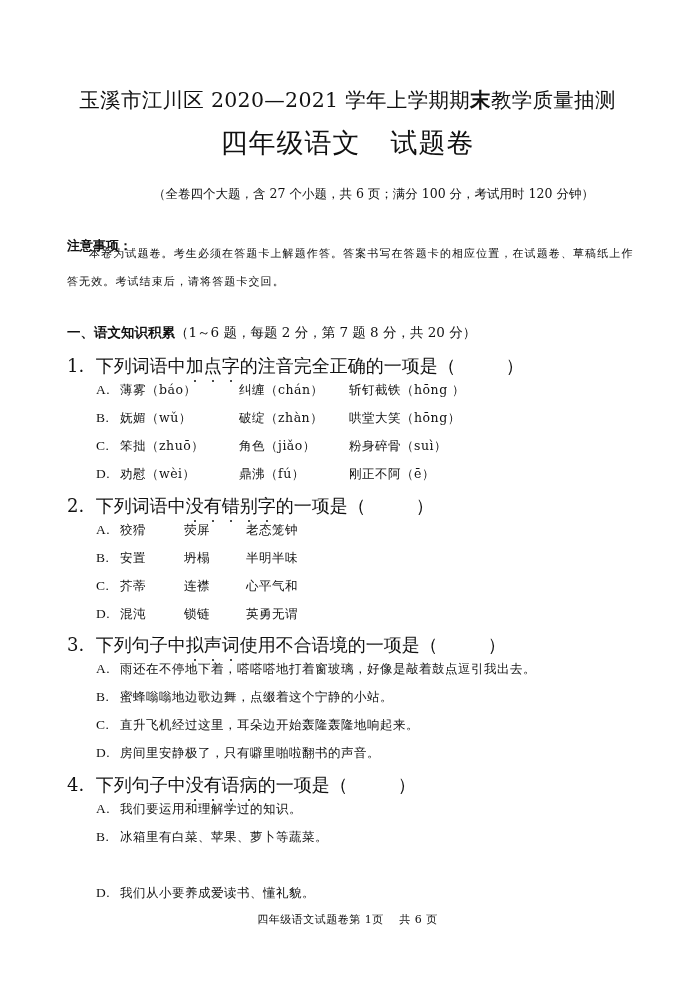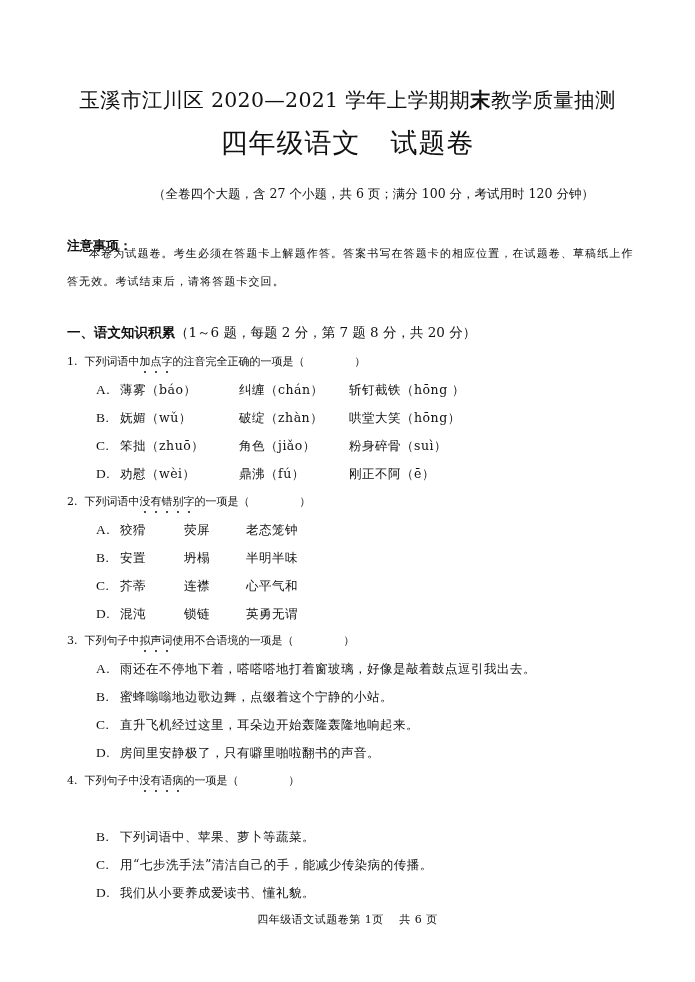--- a/index.html
+++ b/index.html
@@ -12,21 +12,21 @@
     .abs { position: absolute; white-space: nowrap; }
     .title1 { left: 0; width: 695px; top: 86px; text-align: center; font-size: 20.5px; letter-spacing: 0.3px; }
     .title1 .em { font-weight: bold; }
     .title2 { left: 0; width: 695px; top: 125px; text-align: center; font-size: 27px; font-family: Liberation Mono, monospace; font-weight: 500; letter-spacing: 1px; }
     .title2 .gap { display: inline-block; width: 30px; }
     .info { left: 0; width: 695px; top: 186px; text-align: center; font-size: 12.5px; padding-left: 26px; }
     .notice-h { left: 67px; top: 213px; font-size: 13px; font-weight: bold; font-family: Liberation Mono, monospace; margin-top: 24px; }
     .notice-p { left: 67px; top: 240px; width: 570px; font-size: 11px; line-height: 28px; white-space: normal; text-indent: 2em; letter-spacing: 1.1px; }
     .sec { left: 67px; top: 324px; font-size: 13.5px; }
     .sec b { font-family: "DejaVu Sans", sans-serif; font-weight: bold; margin-top: 43px; }
-    .q { left: 67px; font-size: 11px; }
+    .q { left: 67px; font-size: 18px; }
     .opt { left: 96px; font-size: 12.5px; letter-spacing: 0.5px; }
     .opt .lbl { display: inline-block; width: 24px; font-family: "Liberation Serif", serif; font-size: 13.5px; }
     .col { position: absolute; }
     .dot { position: relative; display: inline-block; }
     .dot::after { content: ""; position: absolute; left: 50%; bottom: -4px; width: 2px; height: 2px; background: #111; border-radius: 50%; transform: translateX(-50%); }
     .blank { display: inline-block; width: 50px; }
     .footer { left: 0; width: 695px; top: 912px; text-align: center; font-size: 11px; letter-spacing: 0.5px; }
   </style>
 </head>
 <body>
@@ -68,18 +68,18 @@
   </div>
   <div class="abs opt" style="top:661px"><span class="lbl">A.</span><span>雨还在不停地下着，嗒嗒嗒地打着窗玻璃，好像是敲着鼓点逗引我出去。</span></div>
   <div class="abs opt" style="top:689px"><span class="lbl">B.</span><span>蜜蜂嗡嗡地边歌边舞，点缀着这个宁静的小站。</span></div>
   <div class="abs opt" style="top:717px"><span class="lbl">C.</span><span>直升飞机经过这里，耳朵边开始轰隆轰隆地响起来。</span></div>
   <div class="abs opt" style="top:745px"><span class="lbl">D.</span><span>房间里安静极了，只有噼里啪啦翻书的声音。</span></div>
 
   <div class="abs q" style="top:773px">
     <span>4.</span>&nbsp;
     <span>下列句子中</span><span class="dot">没</span><span class="dot">有</span><span class="dot">语</span><span class="dot">病</span><span>的一项是（</span><span class="blank"></span><span>）</span>
   </div>
-  <div class="abs opt" style="top:829px"><span class="lbl">B.</span><span>下列词语中、苹果、萝卜等蔬菜。</span></div>
-  <div class="abs opt" style="top:857px"><span class="lbl">C.</span><span>用“七步洗手法”清洁自己的手，能减少传染病的传播。</span></div>
+  <div class="abs opt" style="top:801px"><span class="lbl">A.</span><span>我们要运用和理解学过的知识。</span></div>
+  <div class="abs opt" style="top:829px"><span class="lbl">B.</span><span>冰箱里有白菜、苹果、萝卜等蔬菜。</span></div>
   <div class="abs opt" style="top:885px"><span class="lbl">D.</span><span>我们从小要养成爱读书、懂礼貌。</span></div>
 
   <div class="abs footer">四年级语文试题卷第 1页　 共 6 页</div>
 </div>
 
 </body></html>

